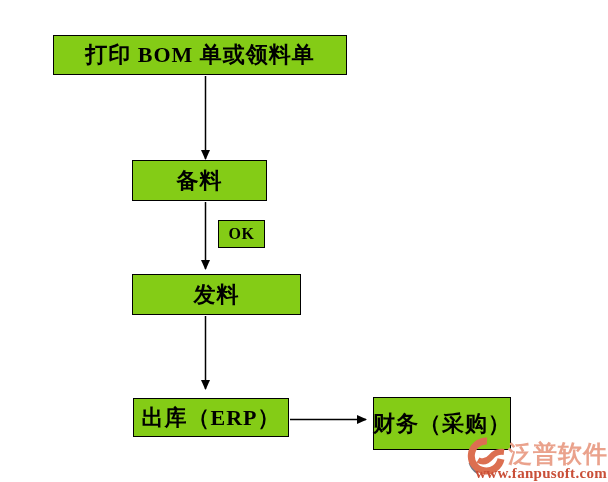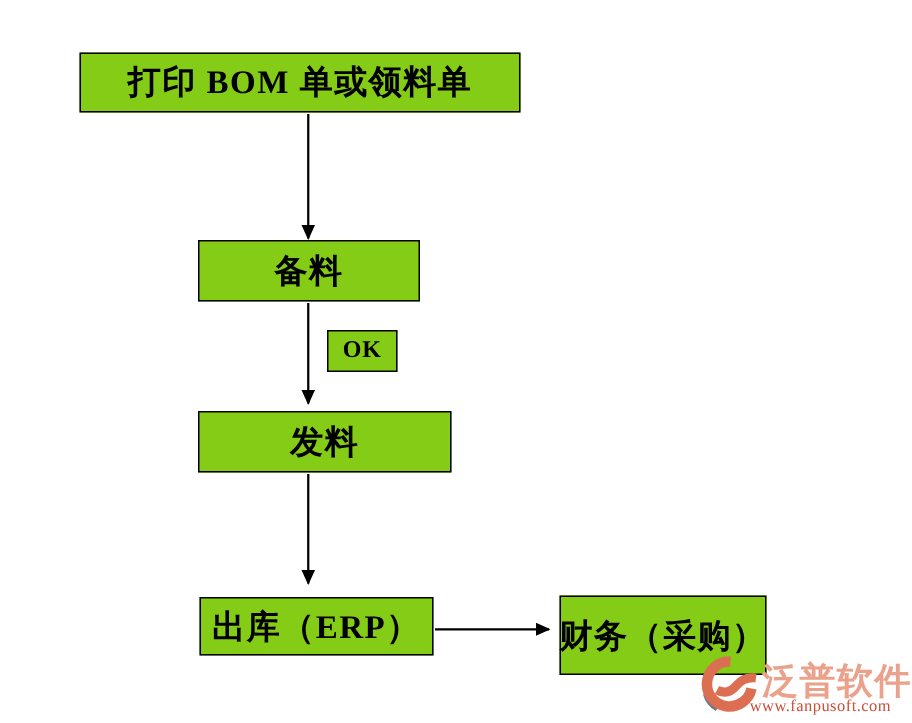--- a/index.html
+++ b/index.html
@@ -32,21 +32,21 @@
     display: flex;
     align-items: center;
     justify-content: center;
     font-weight: bold;
     font-size: 22px;
     color: #000000;
     letter-spacing: 1px;
     white-space: nowrap;
   }
   .node-print    { left: 53px;  top: 35px;  width: 294px; height: 40px; }
-  .node-prepare  { left: 132px; top: 160px; width: 148px; height: 41px; }
+  .node-prepare  { left: 132px; top: 160px; width: 135px; height: 41px; }
   .node-ok       { left: 218px; top: 220px; width: 47px;  height: 28px; font-size: 16px; letter-spacing: 0.5px; }
   .node-issue    { left: 132px; top: 274px; width: 169px; height: 41px; }
   .node-outbound { left: 133px; top: 398px; width: 156px; height: 39px; }
   .node-finance  { left: 373px; top: 397px; width: 138px; height: 53px; font-family: Liberation Serif, serif; }
   .watermark {
     position: absolute;
     left: 462px;
     top: 434px;
     width: 146px;
     height: 48px;
@@ -60,24 +60,24 @@
     position: absolute;
     left: 46px;
     top: 4px;
     font-size: 24px;
     font-weight: bold;
     letter-spacing: 1px;
     white-space: nowrap;
   }
   .wm-url {
     position: absolute;
-    right: 14px;
+    right: 1px;
     top: 31px;
-    font-size: 11px;
-    font-weight: normal;
+    font-size: 15px;
+    font-weight: bold;
     letter-spacing: 0.3px;
     white-space: nowrap;
   }
 </style>
 </head>
 <body>
 
 <div class="canvas">
 
   <svg class="connectors" viewBox="0 0 608 482">

